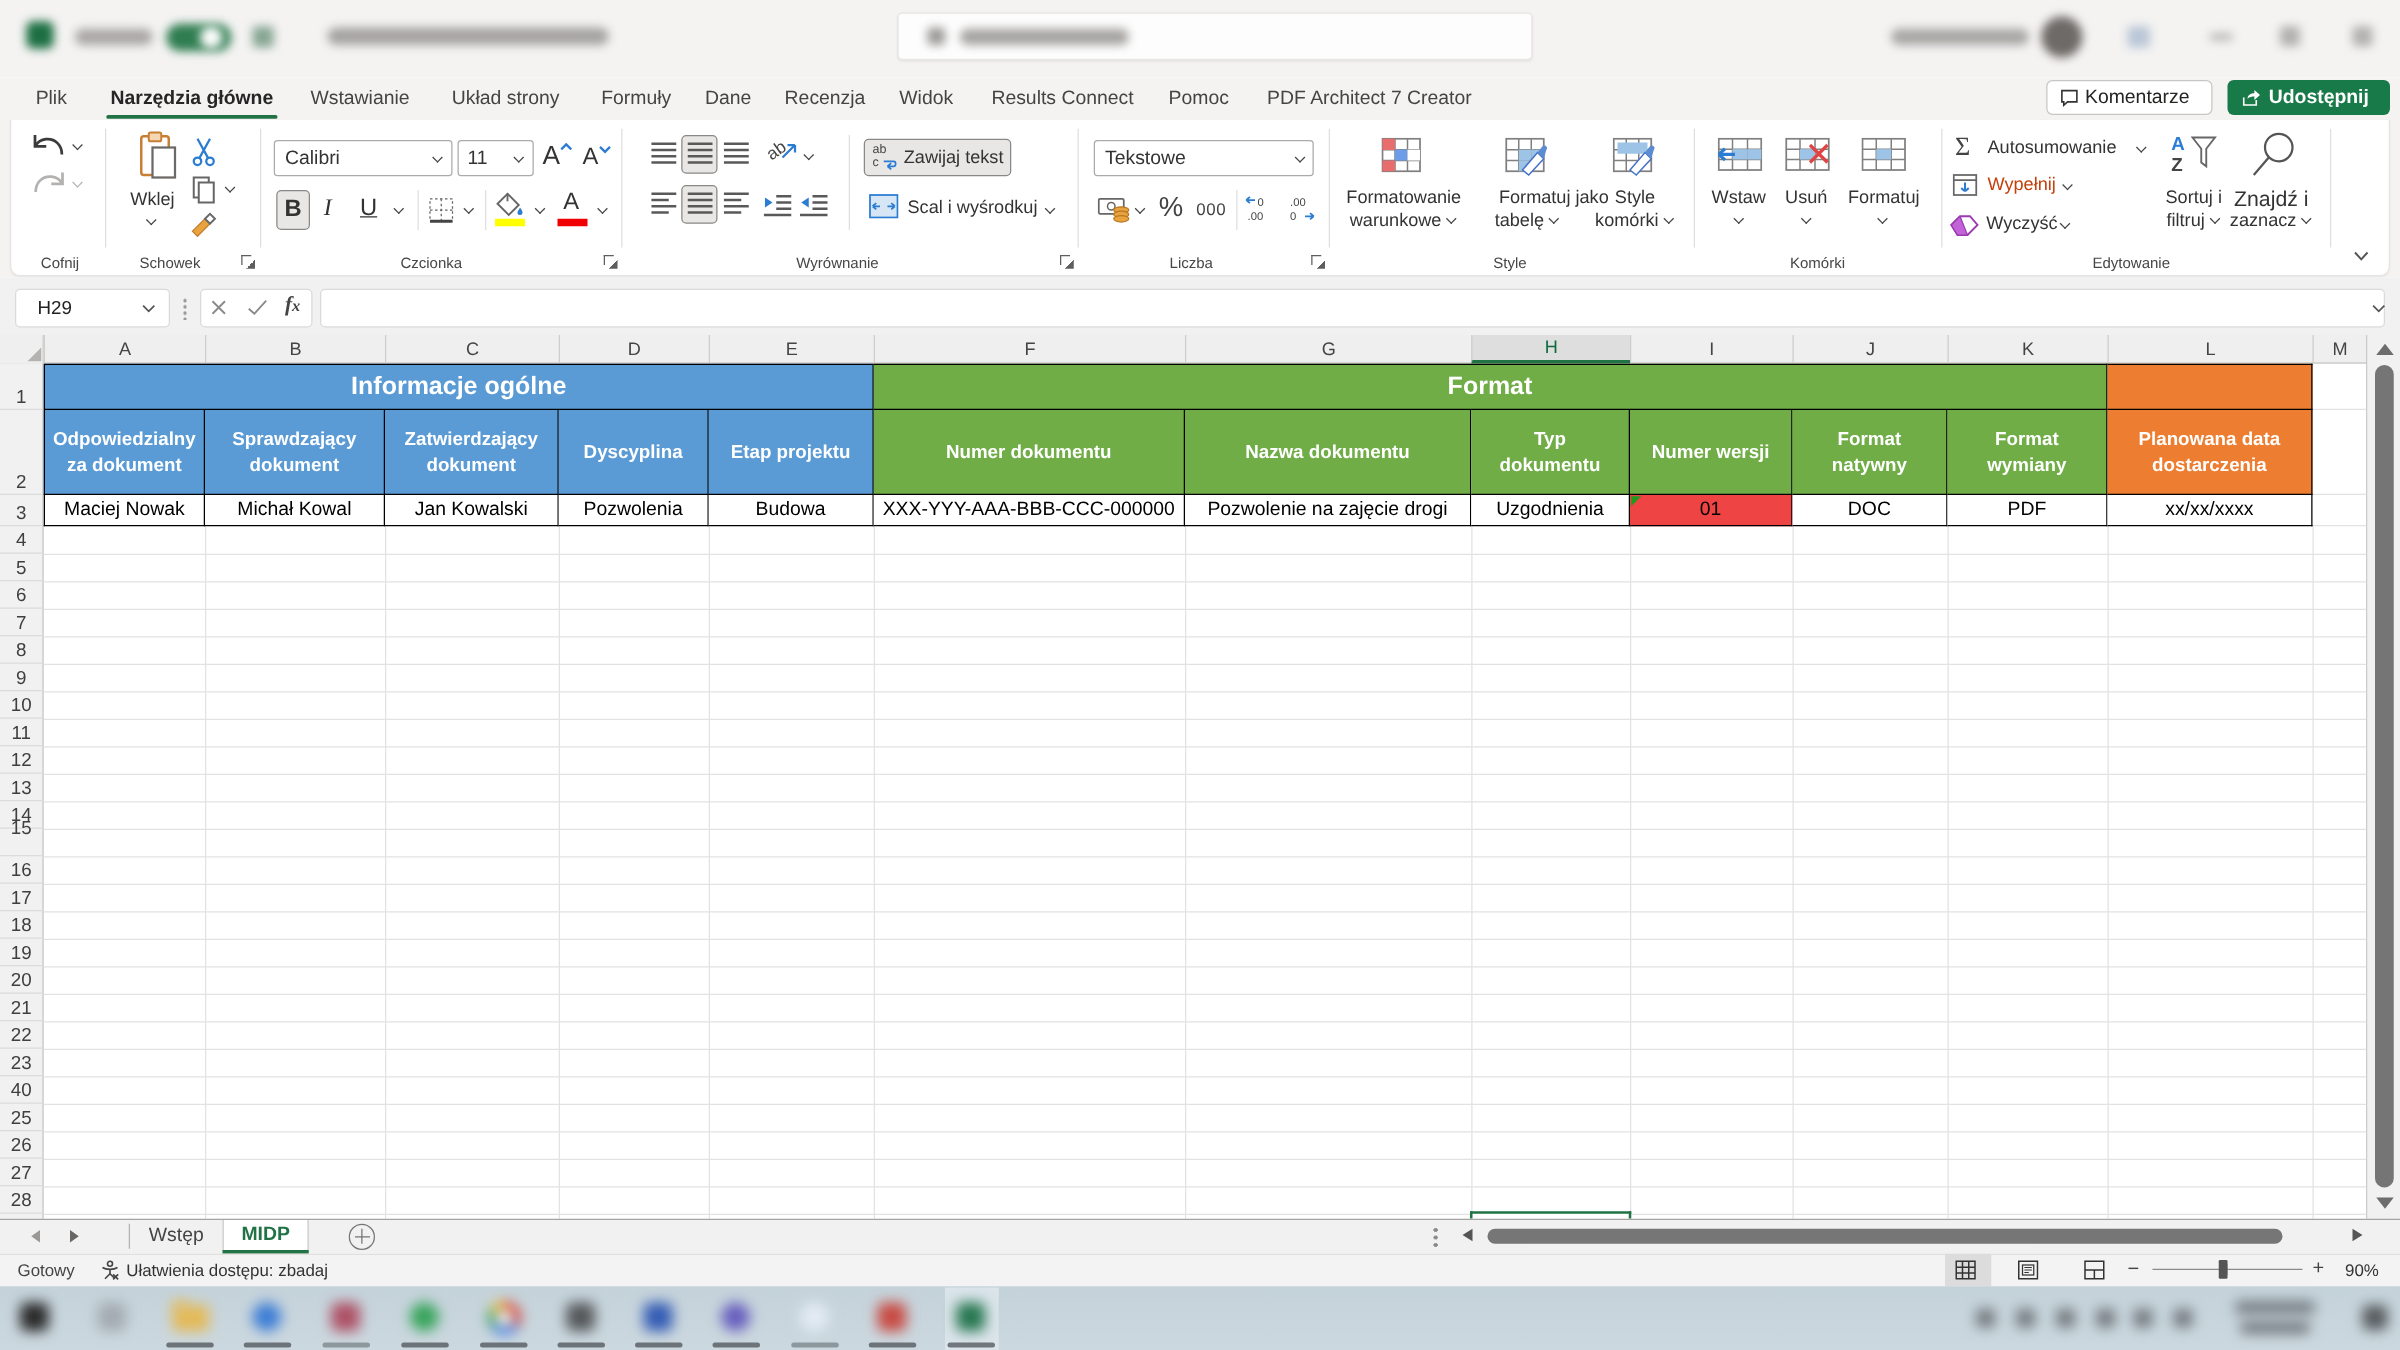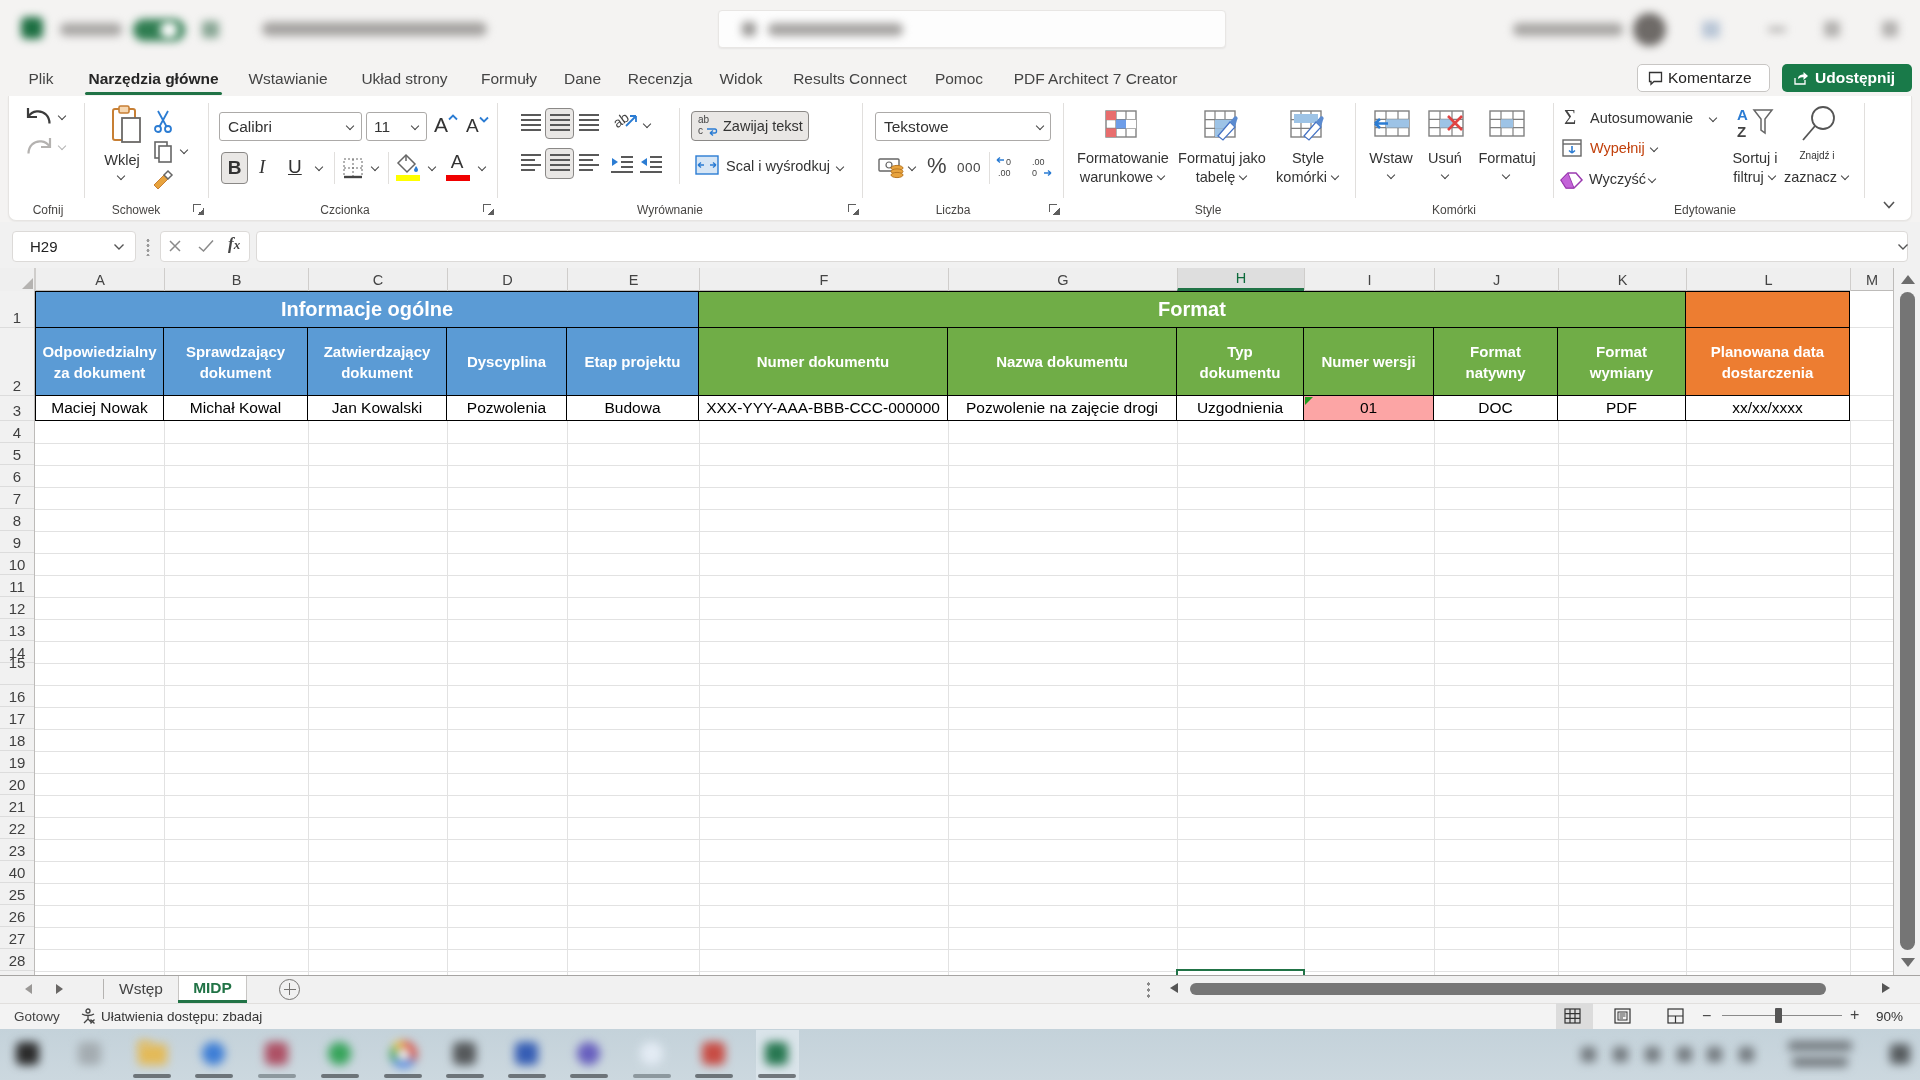--- a/index.html
+++ b/index.html
@@ -255,21 +255,21 @@
 <div class="a" style="left:1058px;top:169px;width:130px;text-align:center;font-size:14.5px;color:#333;">warunkowe <span class="chev" style="vertical-align:1px;"></span></div>
 <svg class="a" style="left:1204px;top:110px;" width="36" height="33" viewBox="0 0 36 33">
 <rect x="1" y="1" width="30" height="26" fill="#fff" stroke="#808080" stroke-width="1.4"></rect>
 <path d="M1 9.7 H31 M1 18.4 H31 M11 1 V27 M21 1 V27" stroke="#808080" stroke-width="1.2"></path>
     <rect x="11" y="9.7" width="10" height="8.7" fill="#9dc3e6"></rect>
     <rect x="21" y="9.7" width="10" height="8.7" fill="#9dc3e6"></rect>
     <rect x="11" y="18.4" width="10" height="8.6" fill="#9dc3e6"></rect>
     <path d="M14 26 L26 12 L31 17 L19 30 Z" fill="#fff" stroke="#4472c4" stroke-width="1.2"></path>
     <path d="M26 12 L30 7 C32 5 35 8 33 10 L31 17 Z" fill="#5b8bd0"></path>
   </svg>
-<div class="a" style="left:1157px;top:150px;width:130px;text-align:center;font-size:14.5px;color:#333;">Formatuj jako</div>
+<div class="a" style="left:1157px;top:150px;width:130px;text-align:right;font-size:14.5px;color:#333;">Formatuj jako</div>
 <div class="a" style="left:1157px;top:169px;width:130px;text-align:center;font-size:14.5px;color:#333;">tabelę <span class="chev" style="vertical-align:1px;"></span></div>
 <svg class="a" style="left:1290px;top:110px;" width="36" height="33" viewBox="0 0 36 33">
 <rect x="1" y="1" width="30" height="26" fill="#fff" stroke="#808080" stroke-width="1.4"></rect>
 <path d="M1 9.7 H31 M1 18.4 H31 M11 1 V27 M21 1 V27" stroke="#808080" stroke-width="1.2"></path>
     <rect x="4" y="4" width="24" height="9" fill="#9dc3e6"></rect>
     <path d="M14 26 L26 12 L31 17 L19 30 Z" fill="#fff" stroke="#4472c4" stroke-width="1.2"></path>
     <path d="M26 12 L30 7 C32 5 35 8 33 10 L31 17 Z" fill="#5b8bd0"></path>
   </svg>
 <div class="a" style="left:1243px;top:150px;width:130px;text-align:center;font-size:14.5px;color:#333;">Style</div>
 <div class="a" style="left:1243px;top:169px;width:130px;text-align:center;font-size:14.5px;color:#333;">komórki <span class="chev" style="vertical-align:1px;"></span></div>
@@ -318,21 +318,21 @@
 <text x="1" y="14" font-size="15" font-weight="bold" fill="#2b7cd3">A</text>
 <text x="1" y="31" font-size="15" font-weight="bold" fill="#444">Z</text>
 <path d="M18 4 H36 L29 13 V27 L25 24 V13 Z" fill="#fff" stroke="#666" stroke-width="1.5"></path>
 </svg>
 <div class="a" style="left:1705px;top:150px;width:100px;text-align:center;font-size:14.5px;color:#333;">Sortuj i</div>
 <div class="a" style="left:1705px;top:169px;width:100px;text-align:center;font-size:14.5px;color:#333;">filtruj <span class="chev" style="vertical-align:1px;"></span></div>
 <svg class="a" style="left:1799px;top:105px;" width="40" height="40" viewBox="0 0 40 40">
 <circle cx="24" cy="13" r="11" fill="none" stroke="#555" stroke-width="1.8"></circle>
 <path d="M16 21 L4 35" stroke="#555" stroke-width="1.8"></path>
 </svg>
-<div class="a" style="left:1767px;top:150px;width:100px;text-align:center;font-size:10px;color:#333;">Znajdź i</div>
+<div class="a" style="left:1767px;top:150px;width:100px;text-align:center;font-size:17px;color:#333;">Znajdź i</div>
 <div class="a" style="left:1767px;top:169px;width:100px;text-align:center;font-size:14.5px;color:#333;">zaznacz <span class="chev" style="vertical-align:1px;"></span></div>
 <svg class="a" style="left:1882px;top:200px;" width="14" height="10" viewBox="0 0 14 10">
     <path d="M2 2 L7 7.5 L12 2" fill="none" stroke="#555" stroke-width="1.6"></path>
   </svg>
 <div class="a" style="left:0;top:222px;width:1920px;height:46px;background:#f1f1f1;"></div>
 <div class="a" style="left:12px;top:231px;width:124px;height:31px;background:#fff;border:1px solid #dcdad8;border-radius:4px;"></div>
 <div class="a" style="left:30px;top:238px;font-size:15px;color:#222;">H29</div>
 <svg class="a" style="left:113px;top:243px;" width="12" height="8" viewBox="0 0 12 8">
     <path d="M1.5 1.5 L6 6 L10.5 1.5" fill="none" stroke="#555" stroke-width="1.4"></path>
   </svg>
@@ -452,21 +452,21 @@
 <div class="a ctr" style="left:1558px;top:328px;width:128px;height:68px;background:#70AD47;border-right:1px solid #000;border-bottom:1px solid #000;font-size:15px;font-weight:bold;color:#fff;text-align:center;line-height:21px;">Format<br>wymiany</div>
 <div class="a ctr" style="left:1686px;top:328px;width:164px;height:68px;background:#ED7D31;border-right:1px solid #000;border-bottom:1px solid #000;font-size:15px;font-weight:bold;color:#fff;text-align:center;line-height:21px;">Planowana data<br>dostarczenia</div>
 <div class="a ctr" style="left:35px;top:396px;width:129px;height:25px;background:#fff;border-left:1px solid #000;border-right:1px solid #000;border-bottom:1px solid #000;font-size:15.5px;color:#000;white-space:nowrap;">Maciej Nowak</div>
 <div class="a ctr" style="left:164px;top:396px;width:144px;height:25px;background:#fff;border-right:1px solid #000;border-bottom:1px solid #000;font-size:15.5px;color:#000;white-space:nowrap;">Michał Kowal</div>
 <div class="a ctr" style="left:308px;top:396px;width:139px;height:25px;background:#fff;border-right:1px solid #000;border-bottom:1px solid #000;font-size:15.5px;color:#000;white-space:nowrap;">Jan Kowalski</div>
 <div class="a ctr" style="left:447px;top:396px;width:120px;height:25px;background:#fff;border-right:1px solid #000;border-bottom:1px solid #000;font-size:15.5px;color:#000;white-space:nowrap;">Pozwolenia</div>
 <div class="a ctr" style="left:567px;top:396px;width:132px;height:25px;background:#fff;border-right:1px solid #000;border-bottom:1px solid #000;font-size:15.5px;color:#000;white-space:nowrap;">Budowa</div>
 <div class="a ctr" style="left:699px;top:396px;width:249px;height:25px;background:#fff;border-right:1px solid #000;border-bottom:1px solid #000;font-size:15.5px;color:#000;white-space:nowrap;">XXX-YYY-AAA-BBB-CCC-000000</div>
 <div class="a ctr" style="left:948px;top:396px;width:229px;height:25px;background:#fff;border-right:1px solid #000;border-bottom:1px solid #000;font-size:15.5px;color:#000;white-space:nowrap;">Pozwolenie na zajęcie drogi</div>
 <div class="a ctr" style="left:1177px;top:396px;width:127px;height:25px;background:#fff;border-right:1px solid #000;border-bottom:1px solid #000;font-size:15.5px;color:#000;white-space:nowrap;">Uzgodnienia</div>
-<div class="a ctr" style="left:1304px;top:396px;width:130px;height:25px;background:#fca5a5;border-right:1px solid #000;border-bottom:1px solid #000;font-size:15.5px;color:#000;white-space:nowrap;">01</div>
+<div class="a ctr" style="left:1304px;top:396px;width:130px;height:25px;background:#ef4444;border-right:1px solid #000;border-bottom:1px solid #000;font-size:15.5px;color:#000;white-space:nowrap;">01</div>
 <div class="a ctr" style="left:1434px;top:396px;width:124px;height:25px;background:#fff;border-right:1px solid #000;border-bottom:1px solid #000;font-size:15.5px;color:#000;white-space:nowrap;">DOC</div>
 <div class="a ctr" style="left:1558px;top:396px;width:128px;height:25px;background:#fff;border-right:1px solid #000;border-bottom:1px solid #000;font-size:15.5px;color:#000;white-space:nowrap;">PDF</div>
 <div class="a ctr" style="left:1686px;top:396px;width:164px;height:25px;background:#fff;border-right:1px solid #000;border-bottom:1px solid #000;font-size:15.5px;color:#000;white-space:nowrap;">xx/xx/xxxx</div>
 <div class="a" style="left:1305px;top:397px;width:0;height:0;border-top:8px solid #1e9c1e;border-right:8px solid transparent;"></div>
 <div class="a" style="left:1176px;top:969px;width:129px;height:6px;border:2.5px solid #217346;border-bottom:none;background:#fff;"></div>
 <div class="a" style="left:1894px;top:268px;width:26px;height:708px;background:#f1f1f1;"></div>
 <div class="a" style="left:1901px;top:275px;width:0;height:0;border-left:7px solid transparent;border-right:7px solid transparent;border-bottom:9px solid #6d6d6d;"></div>
 <div class="a" style="left:1900px;top:292px;width:15px;height:658px;background:#757575;border-radius:8px;"></div>
 <div class="a" style="left:1901px;top:958px;width:0;height:0;border-left:7px solid transparent;border-right:7px solid transparent;border-top:9px solid #6d6d6d;"></div>
 <div class="a" style="left:0;top:975px;width:1920px;height:28px;background:#f1f1f1;border-top:1px solid #a6a4a2;"></div>

